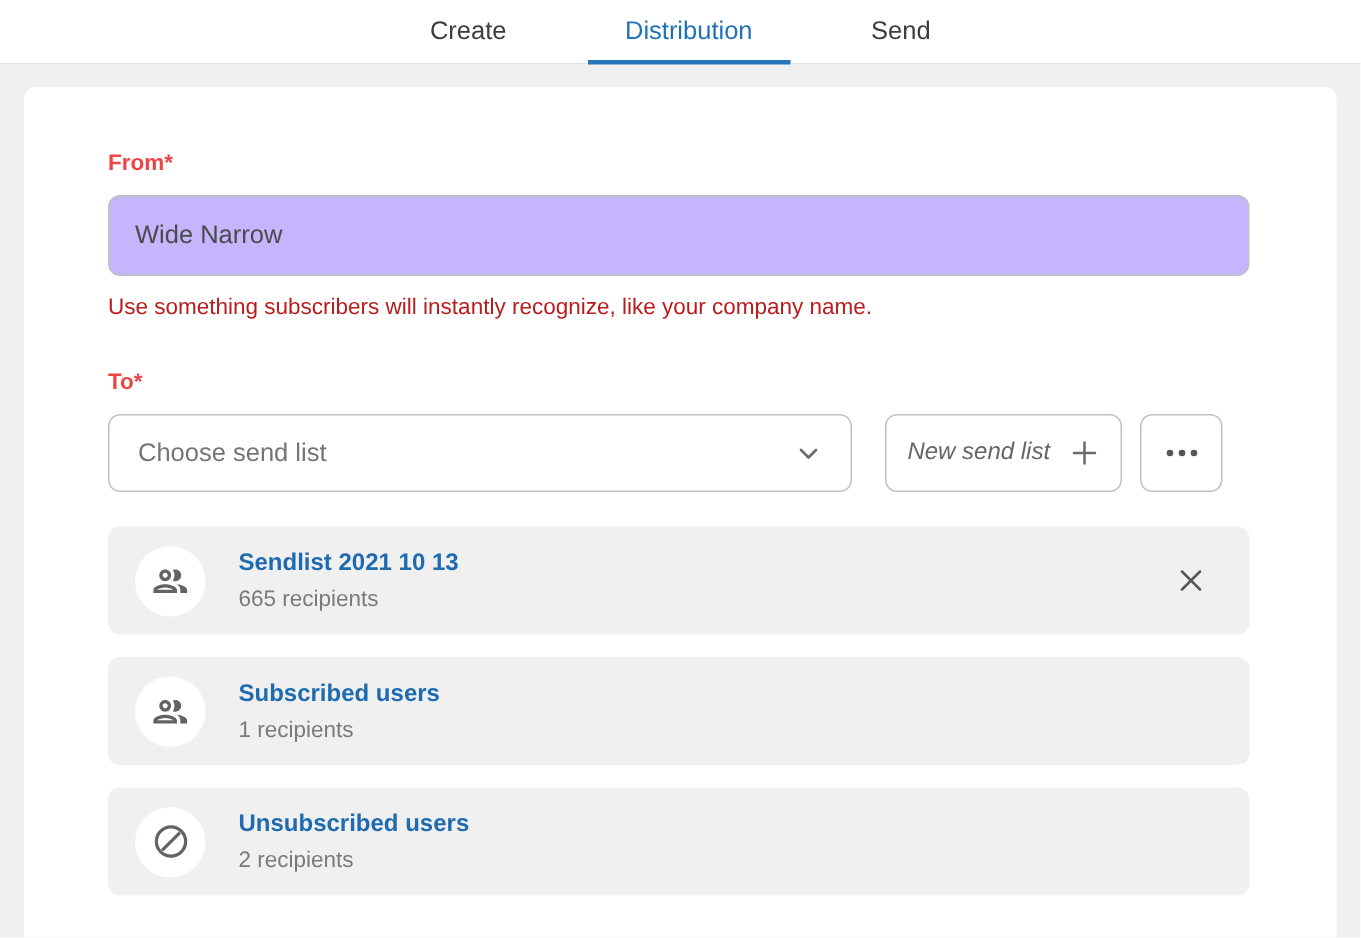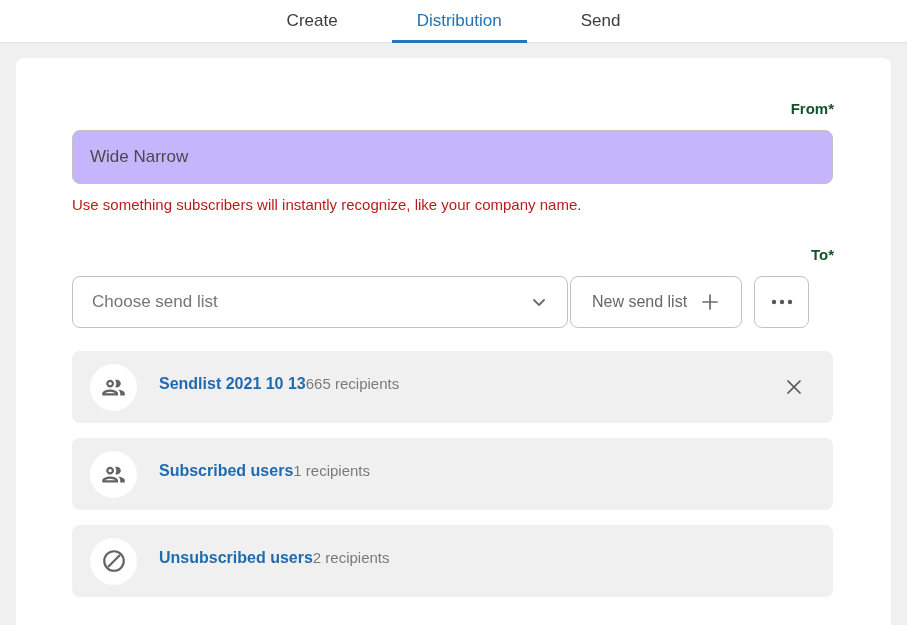--- a/index.html
+++ b/index.html
@@ -47,23 +47,22 @@
     background: #ffffff;
     border-radius: 8px 8px 0 0;
     height: 100%;
     padding: 42px 57px 0 56px;
   }
 
   
   .field-label {
     font-size: 15px;
     font-weight: 600;
-    color: #14532d;
+    color: #ef4444;
     margin-bottom: 13px;
-    text-align: right;
   }
   .text-input {
     display: block;
     width: 761px;
     height: 54px;
     border: 1px solid #c2c2c2;
     border-radius: 8px;
     font-family: "Liberation Sans", sans-serif;
     font-size: 17px;
     color: #4a4a4a;
@@ -102,21 +101,21 @@
     border-radius: 8px;
     background: #ffffff;
     color: #666666;
     font-family: "Liberation Sans", sans-serif;
     font-size: 16px;
     display: flex;
     align-items: center;
     justify-content: center;
     cursor: pointer;
   }
-  .btn-new { width: 172px; margin-left: 2px; gap: 13px; }
+  .btn-new { width: 158px; margin-left: 22px; gap: 13px; font-style: italic; }
   .btn-more { width: 55px; margin-left: 12px; }
 
   
   .send-lists { margin-top: 23px; }
   .list-item {
     width: 761px;
     height: 72px;
     background: #f0f0f0;
     border-radius: 8px;
     display: flex;
@@ -128,21 +127,21 @@
     width: 47px;
     height: 47px;
     border-radius: 50%;
     background: #ffffff;
     display: flex;
     align-items: center;
     justify-content: center;
     margin-right: 22px;
     flex-shrink: 0;
   }
-  .item-text { display: flex; flex-direction: row; }
+  .item-text { display: flex; flex-direction: column; }
   .item-title {
     font-size: 16px;
     font-weight: 600;
     color: #1e6bb1;
     text-decoration: none;
     margin-bottom: 6px;
     cursor: pointer;
   }
   .item-sub { font-size: 15px; color: #7a7a7a; }
   .close-btn {

